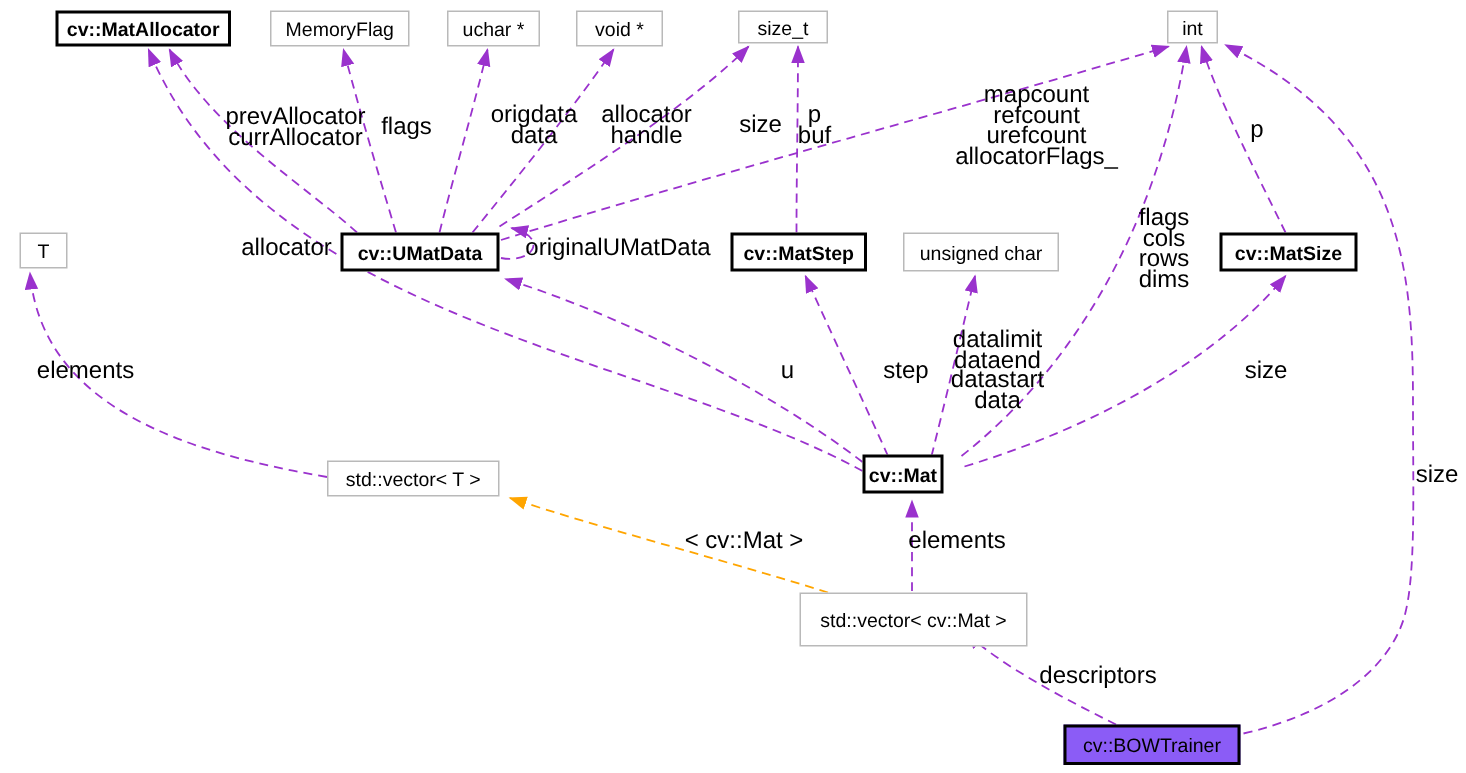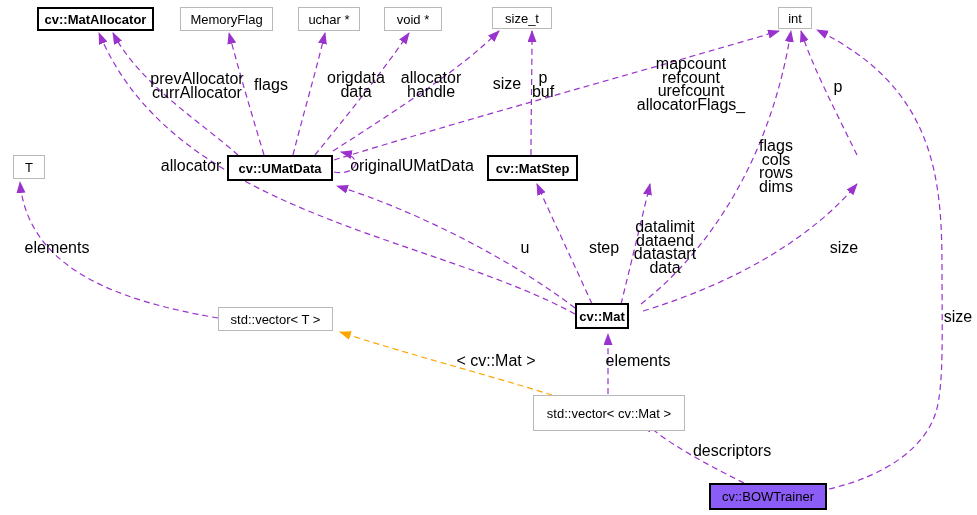--- a/index.html
+++ b/index.html
@@ -61,20 +61,22 @@
 
   <div class="node bold" style="left:37px;top:7px;width:117px;height:24px;">cv::MatAllocator</div>
   <div class="node" style="left:180px;top:7px;width:93px;height:24px;">MemoryFlag</div>
   <div class="node" style="left:298px;top:7px;width:62px;height:24px;">uchar *</div>
   <div class="node" style="left:384px;top:7px;width:58px;height:24px;">void *</div>
   <div class="node" style="left:492px;top:7px;width:60px;height:22px;">size_t</div>
   <div class="node" style="left:778px;top:7px;width:34px;height:22px;">int</div>
   <div class="node" style="left:13px;top:155px;width:32px;height:24px;">T</div>
   <div class="node bold" style="left:227px;top:155px;width:106px;height:26px;">cv::UMatData</div>
   <div class="node bold" style="left:487px;top:155px;width:91px;height:26px;">cv::MatStep</div>
+  <div class="node" style="left:602px;top:155px;width:104px;height:26px;">unsigned char</div>
+  <div class="node bold" style="left:813px;top:155px;width:92px;height:26px;">cv::MatSize</div>
   <div class="node bold" style="left:575px;top:303px;width:54px;height:26px;">cv::Mat</div>
   <div class="node" style="left:218px;top:307px;width:115px;height:24px;">std::vector&lt; T &gt;</div>
   <div class="node" style="left:533px;top:395px;width:152px;height:36px;">std::vector&lt; cv::Mat &gt;</div>
   <div class="node focus" style="left:709px;top:483px;width:118px;height:27px;">cv::BOWTrainer</div>
 
   <div class="elabel" style="left:197px;top:85px;">prevAllocator
 currAllocator</div>
   <div class="elabel" style="left:271px;top:85px;">flags</div>
   <div class="elabel" style="left:356px;top:84px;">origdata
 data</div>

